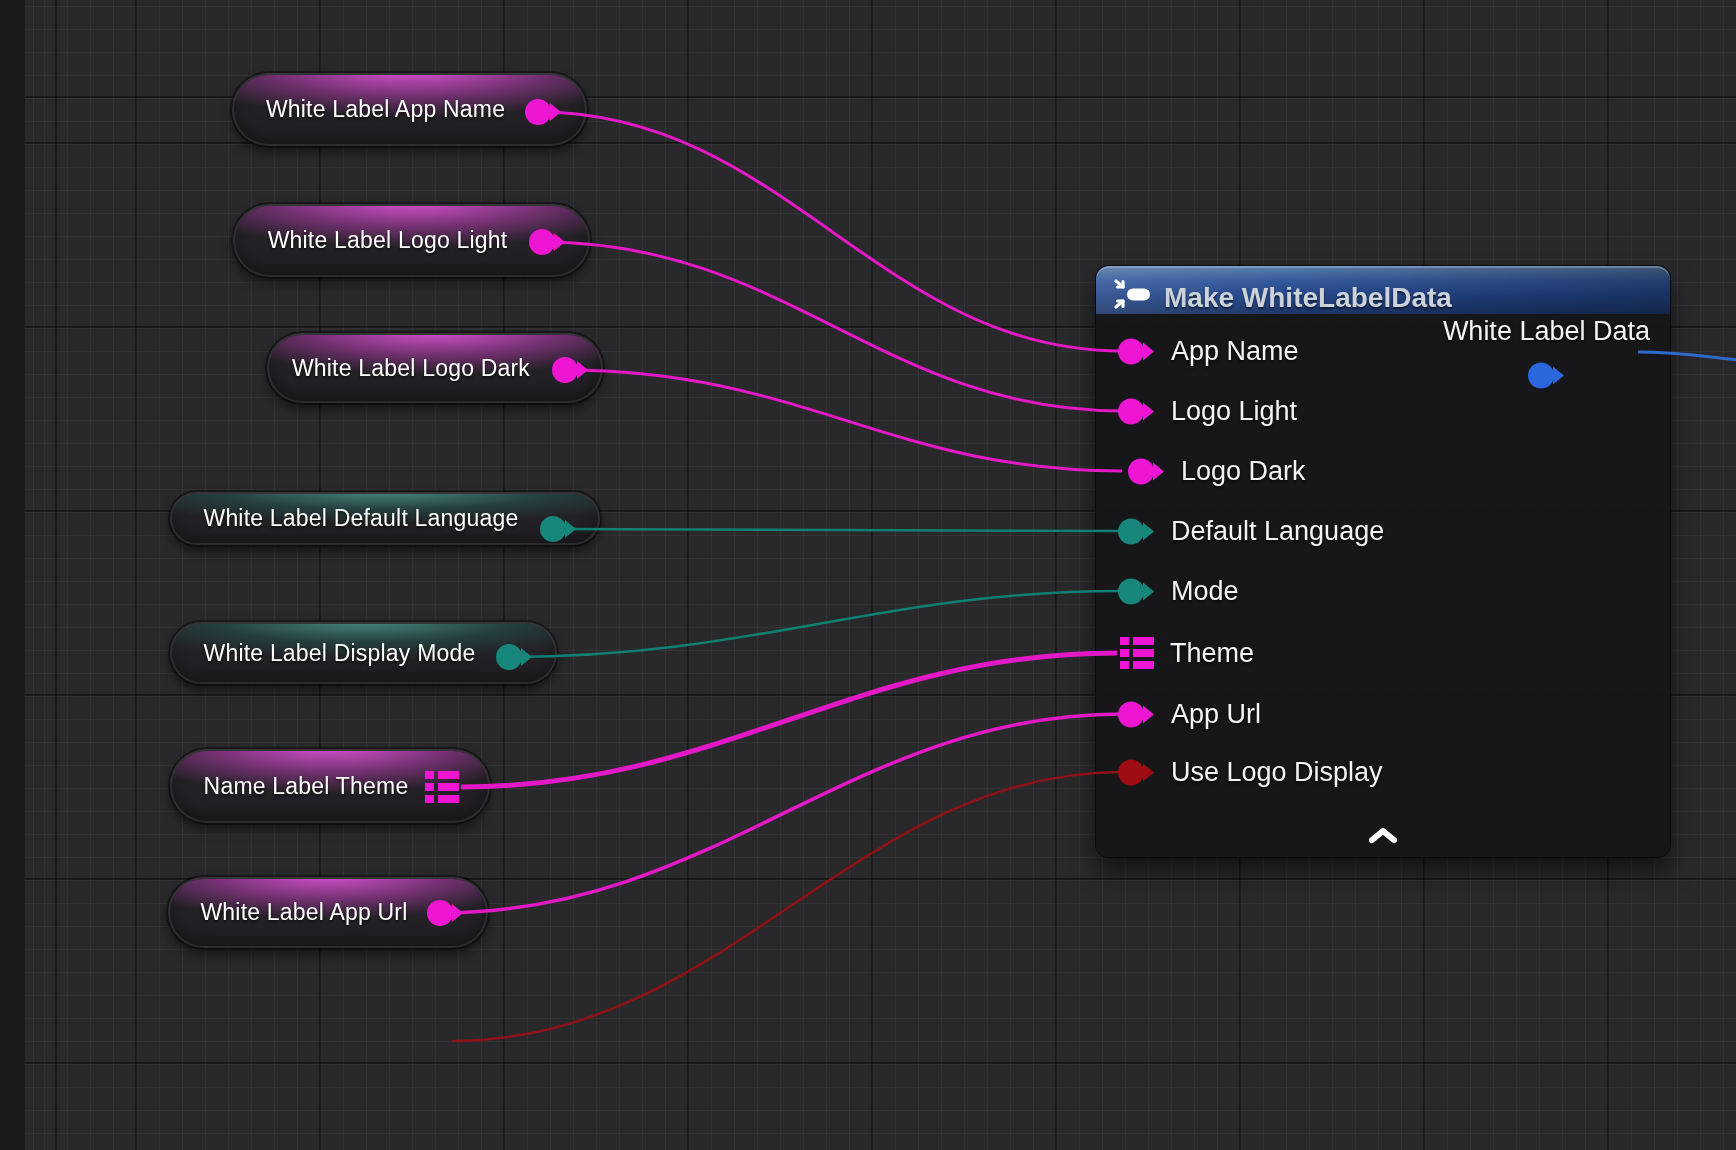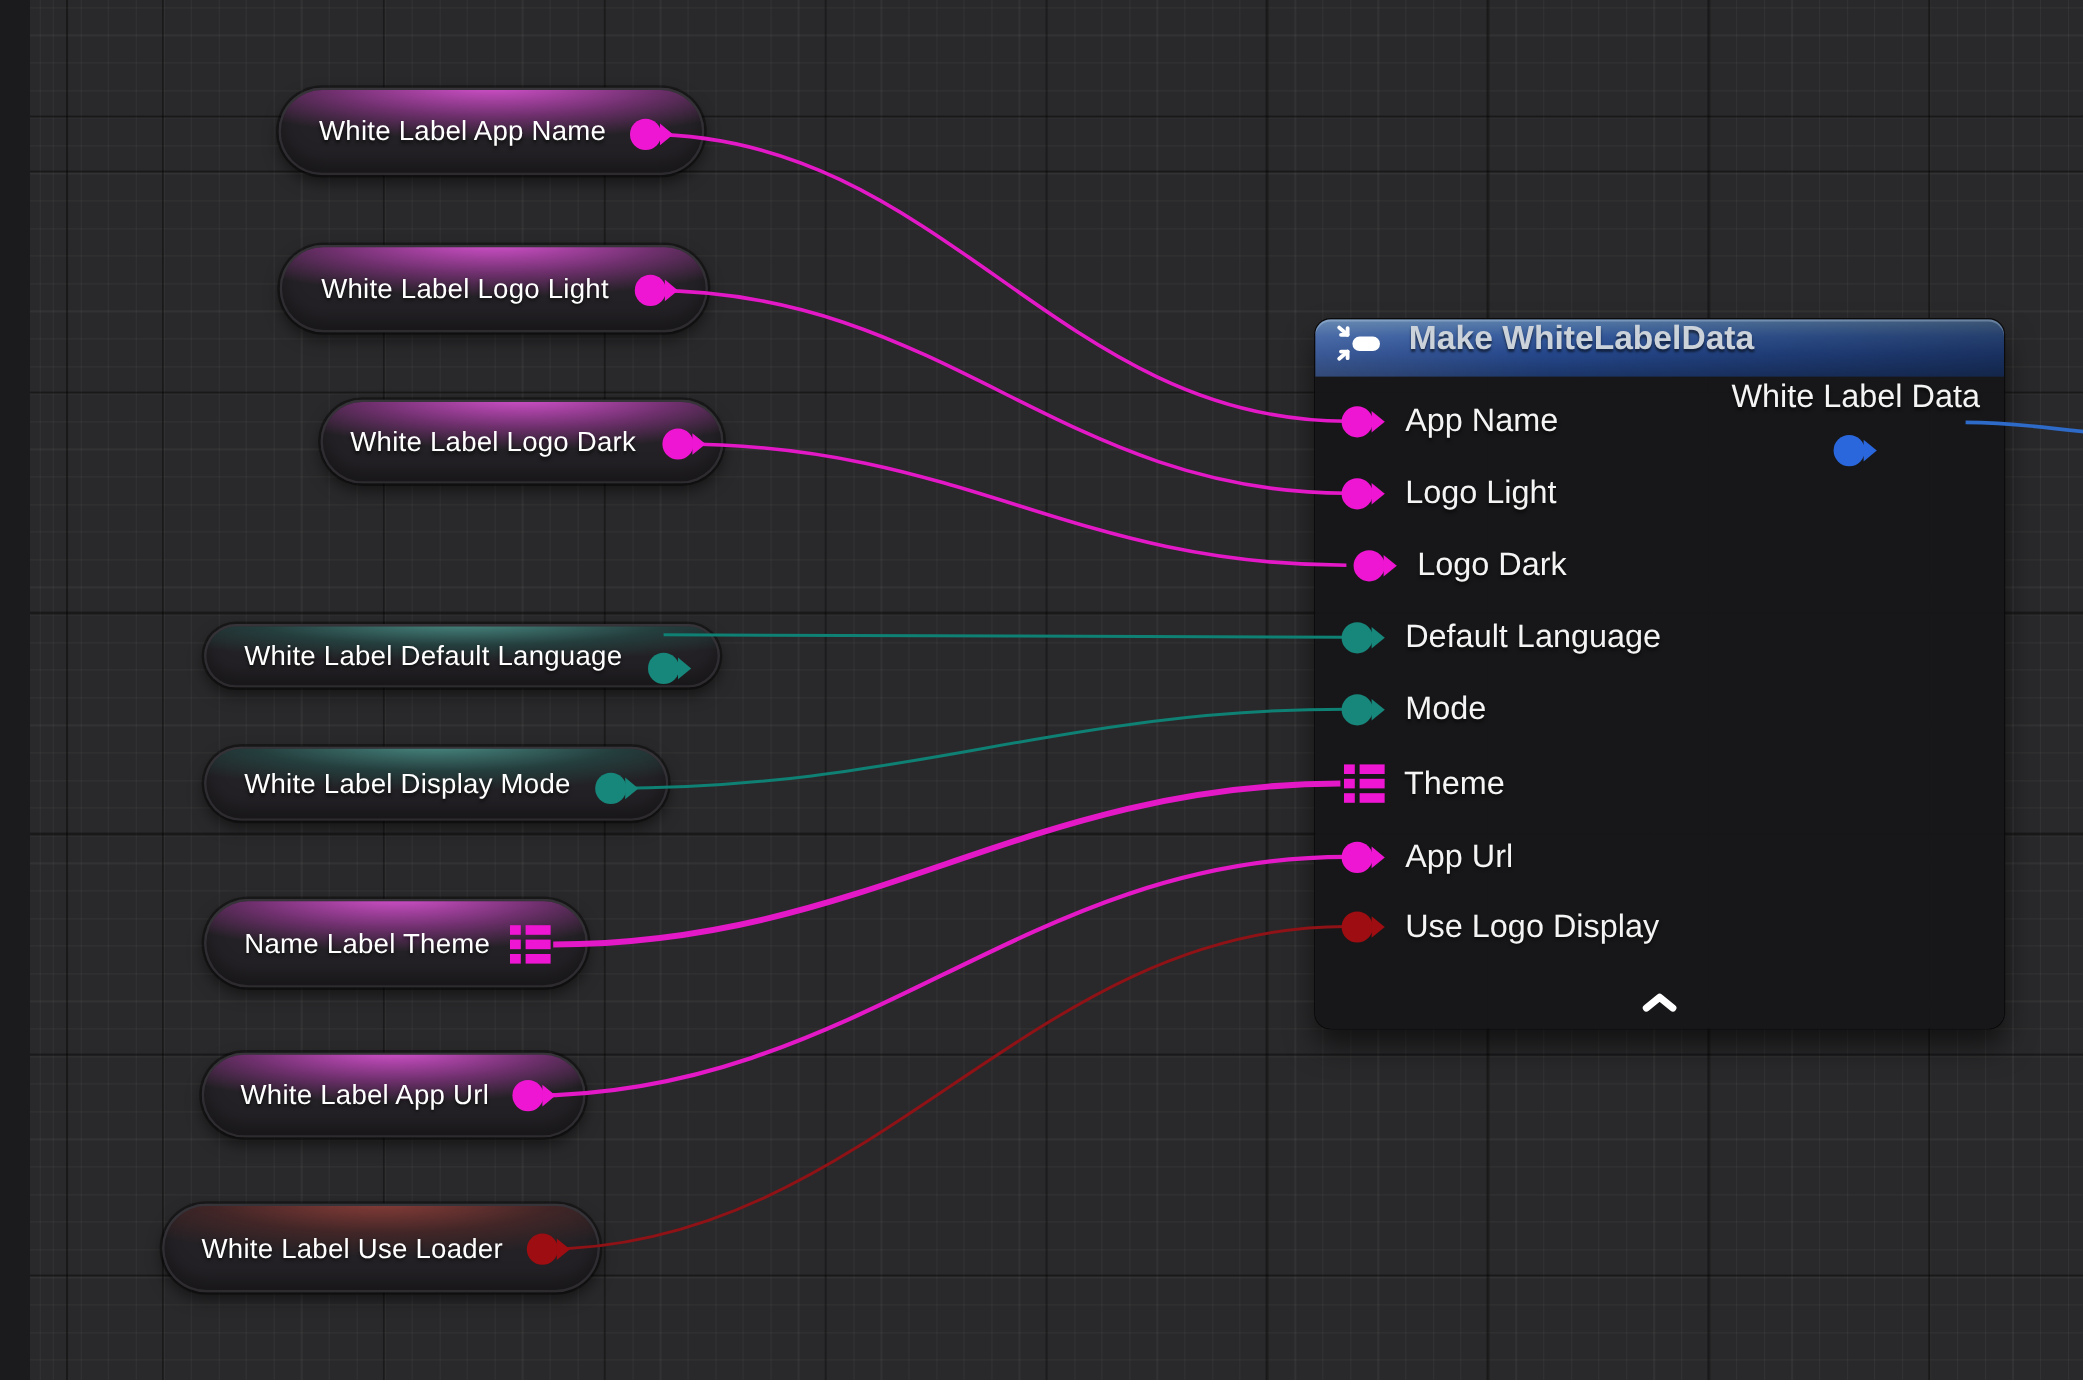--- a/index.html
+++ b/index.html
@@ -45,21 +45,21 @@
     position:absolute;left:1071px;top:266px;width:574px;height:591px;border-radius:13px;
     background:rgba(23,23,25,0.97);
     box-shadow:0 0 0 1px #0b0b0c, 0 14px 24px rgba(0,0,0,0.55);
   }
   .mn-header{
     position:absolute;left:0;top:0;right:0;height:48px;border-radius:13px 13px 0 0;
     background-image:
       linear-gradient(90deg, rgba(255,255,255,0.10) 0%, rgba(0,0,0,0) 35%, rgba(0,0,0,0.30) 100%),
       linear-gradient(180deg, #597ea8 0%, #34599c 30%, #24468a 60%, #1b3568 100%);
     box-shadow:inset 0 2px 0 rgba(190,210,235,0.35);
-    display:flex;align-items:flex-start;gap:10px;
+    display:flex;align-items:flex-end;
   }
   .mn-title{color:#ccd2da;font-weight:bold;font-size:28px;margin-left:12px;white-space:nowrap;text-shadow:0 2px 2px rgba(0,0,0,0.55);}
   .mn-icon{margin-left:16px;width:40px;height:40px;flex:0 0 auto;}
   .mn-row{position:absolute;display:flex;align-items:center;gap:16px;z-index:3;transform:translateY(-50%);justify-content:center;}
   .mn-row .pin,.mn-row .structpin{position:relative;left:auto;top:auto;flex:0 0 auto;}
   .mn-row .pin{width:37px;}
   .mn-label{color:#f4f4f4;font-size:27px;white-space:nowrap;text-shadow:0 2px 3px rgba(0,0,0,0.6);}
   .mn-row.outrow{flex-direction:column;}
   .collapse-btn{position:absolute;left:50%;top:571px;transform:translate(-50%,-50%);z-index:3;cursor:pointer;background:none;border:none;padding:4px;}
   
@@ -91,21 +91,21 @@
 
   <div class="pill g-magenta" style="left:242px;top:333px;width:336px;height:70px">
     <span class="glow"></span>
     <span class="plabel">White Label Logo Dark</span>
     <span class="pin pc-str" style="left:285px;top:24px">
         <i class="c"></i>
         <i class="t"></i>
       </span>
   </div>
 
-  <div class="pill g-teal" style="left:145px;top:520px;width:430px;height:53px">
+  <div class="pill g-teal" style="left:145px;top:492px;width:430px;height:53px">
     <span class="glow"></span>
     <span class="plabel">White Label Default Language</span>
     <span class="pin pc-enum" style="left:370px;top:24px">
         <i class="c"></i>
         <i class="t"></i>
       </span>
   </div>
 
   <div class="pill g-teal" style="left:145px;top:622px;width:387px;height:62px">
     <span class="glow"></span>
@@ -135,28 +135,20 @@
 
   <div class="pill g-magenta" style="left:143px;top:877px;width:320px;height:71px">
     <span class="glow"></span>
     <span class="plabel">White Label App Url</span>
     <span class="pin pc-str" style="left:259px;top:23px">
         <i class="c"></i>
         <i class="t"></i>
       </span>
   </div>
 
-  <div class="pill g-red" style="left:110px;top:1003px;width:365px;height:74px">
-    <span class="glow"></span>
-    <span class="plabel">White Label Use Loader</span>
-    <span class="pin pc-bool" style="left:304px;top:25px">
-        <i class="c"></i>
-        <i class="t"></i>
-      </span>
-  </div>
 
   <div class="make-node">
     <div class="mn-header">
       <span class="mn-icon">
         <svg width="40" height="40" viewBox="0 0 40 40">
           <g stroke="#ffffff" stroke-width="3.2" fill="none" stroke-linecap="round">
             <path d="M4 7 L11 13"></path>
               <path d="M11 13 L11 7.5 M11 13 L5.5 13" stroke-width="3.2"></path>
             <path d="M4 33 L11 27"></path>
               <path d="M11 27 L11 32.5 M11 27 L5.5 27" stroke-width="3.2"></path>

